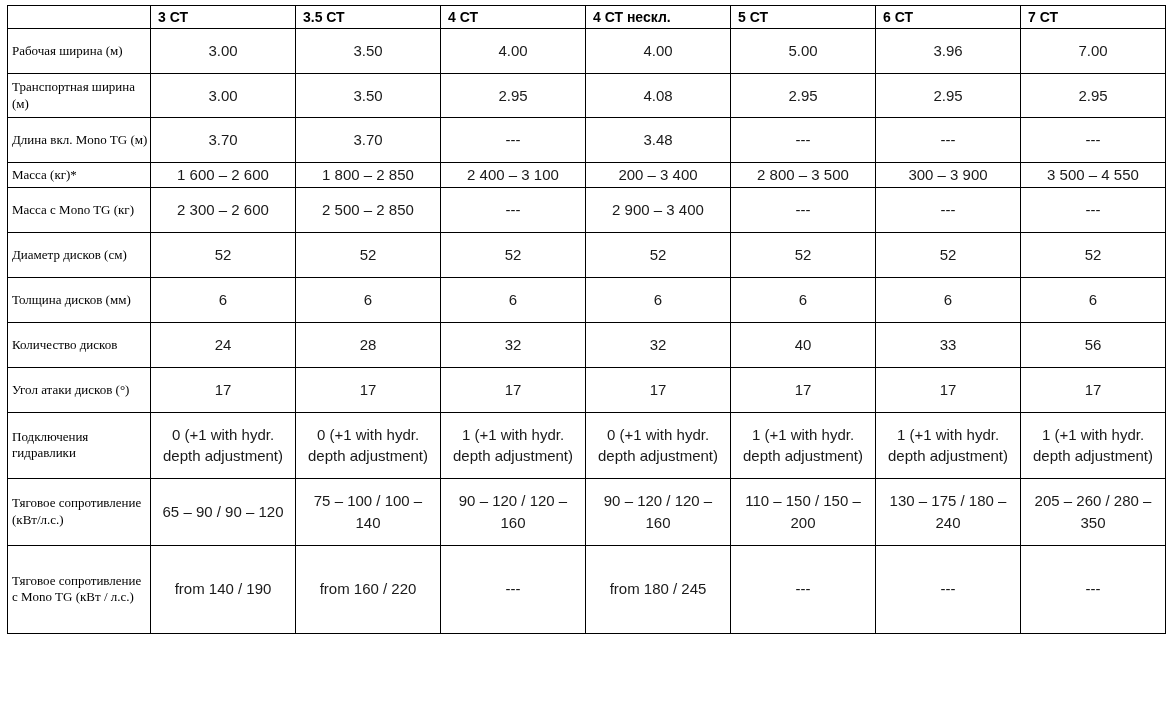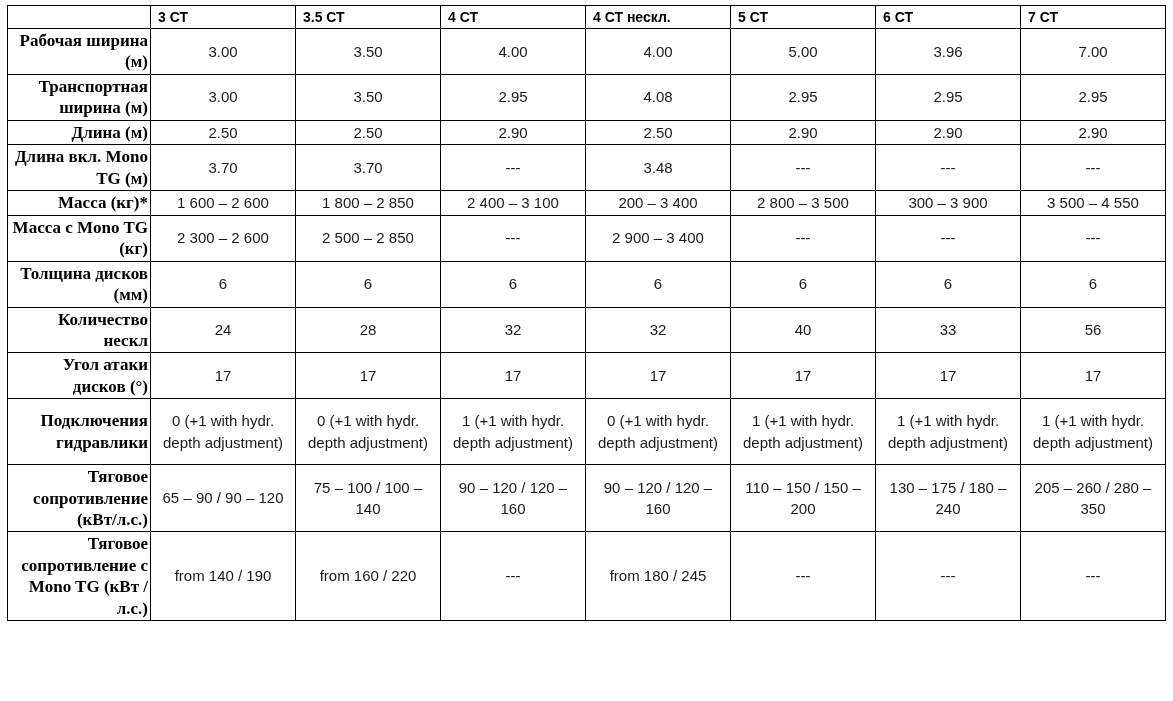--- a/index.html
+++ b/index.html
@@ -32,23 +32,23 @@
     font-family: "Liberation Sans", sans-serif;
     font-weight: bold;
     font-size: 14px;
     text-align: left;
     padding: 2px 4px 2px 7px;
     white-space: nowrap;
   }
   th.corner { background: #fff; }
   td.row-label {
     font-family: "Liberation Serif", serif;
-    font-weight: bold;
-    font-size: 17px;
-    text-align: right;
+    font-weight: normal;
+    font-size: 13px;
+    text-align: left;
     padding: 1px 2px 1px 4px;
     line-height: 1.26;
   }
   td.val {
     font-size: 15px;
     text-align: center;
     padding: 1px 5px;
     line-height: 1.45;
     color: #1a1a1a;
   }
@@ -103,30 +103,20 @@
       <td class="val">3.00</td>
       <td class="val">3.50</td>
       <td class="val">2.95</td>
       <td class="val">4.08</td>
       <td class="val">2.95</td>
       <td class="val">2.95</td>
       <td class="val">2.95</td>
     </tr>
 
 
-    <tr class="h23">
-      <td class="row-label">Длина (м)</td>
-      <td class="val">2.50</td>
-      <td class="val">2.50</td>
-      <td class="val">2.90</td>
-      <td class="val">2.50</td>
-      <td class="val">2.90</td>
-      <td class="val">2.90</td>
-      <td class="val">2.90</td>
-    </tr>
 
     <tr class="h45">
       <td class="row-label">Длина вкл. Mono TG (м)</td>
       <td class="val">3.70</td>
       <td class="val">3.70</td>
       <td class="val">---</td>
       <td class="val">3.48</td>
       <td class="val">---</td>
       <td class="val">---</td>
       <td class="val">---</td>
@@ -147,34 +137,44 @@
       <td class="row-label">Масса с Mono TG (кг)</td>
       <td class="val">2 300 – 2 600</td>
       <td class="val">2 500 – 2 850</td>
       <td class="val">---</td>
       <td class="val">2 900 – 3 400</td>
       <td class="val">---</td>
       <td class="val">---</td>
       <td class="val">---</td>
     </tr>
 
+    <tr class="h45">
+      <td class="row-label">Диаметр дисков (см)</td>
+      <td class="val">52</td>
+      <td class="val">52</td>
+      <td class="val">52</td>
+      <td class="val">52</td>
+      <td class="val">52</td>
+      <td class="val">52</td>
+      <td class="val">52</td>
+    </tr>
 
     <tr class="h45">
       <td class="row-label">Толщина дисков (мм)</td>
       <td class="val">6</td>
       <td class="val">6</td>
       <td class="val">6</td>
       <td class="val">6</td>
       <td class="val">6</td>
       <td class="val">6</td>
       <td class="val">6</td>
     </tr>
 
     <tr class="h45">
-      <td class="row-label">Количество нескл</td>
+      <td class="row-label">Количество дисков</td>
       <td class="val">24</td>
       <td class="val">28</td>
       <td class="val">32</td>
       <td class="val">32</td>
       <td class="val">40</td>
       <td class="val">33</td>
       <td class="val">56</td>
     </tr>
 
     <tr class="h45">

